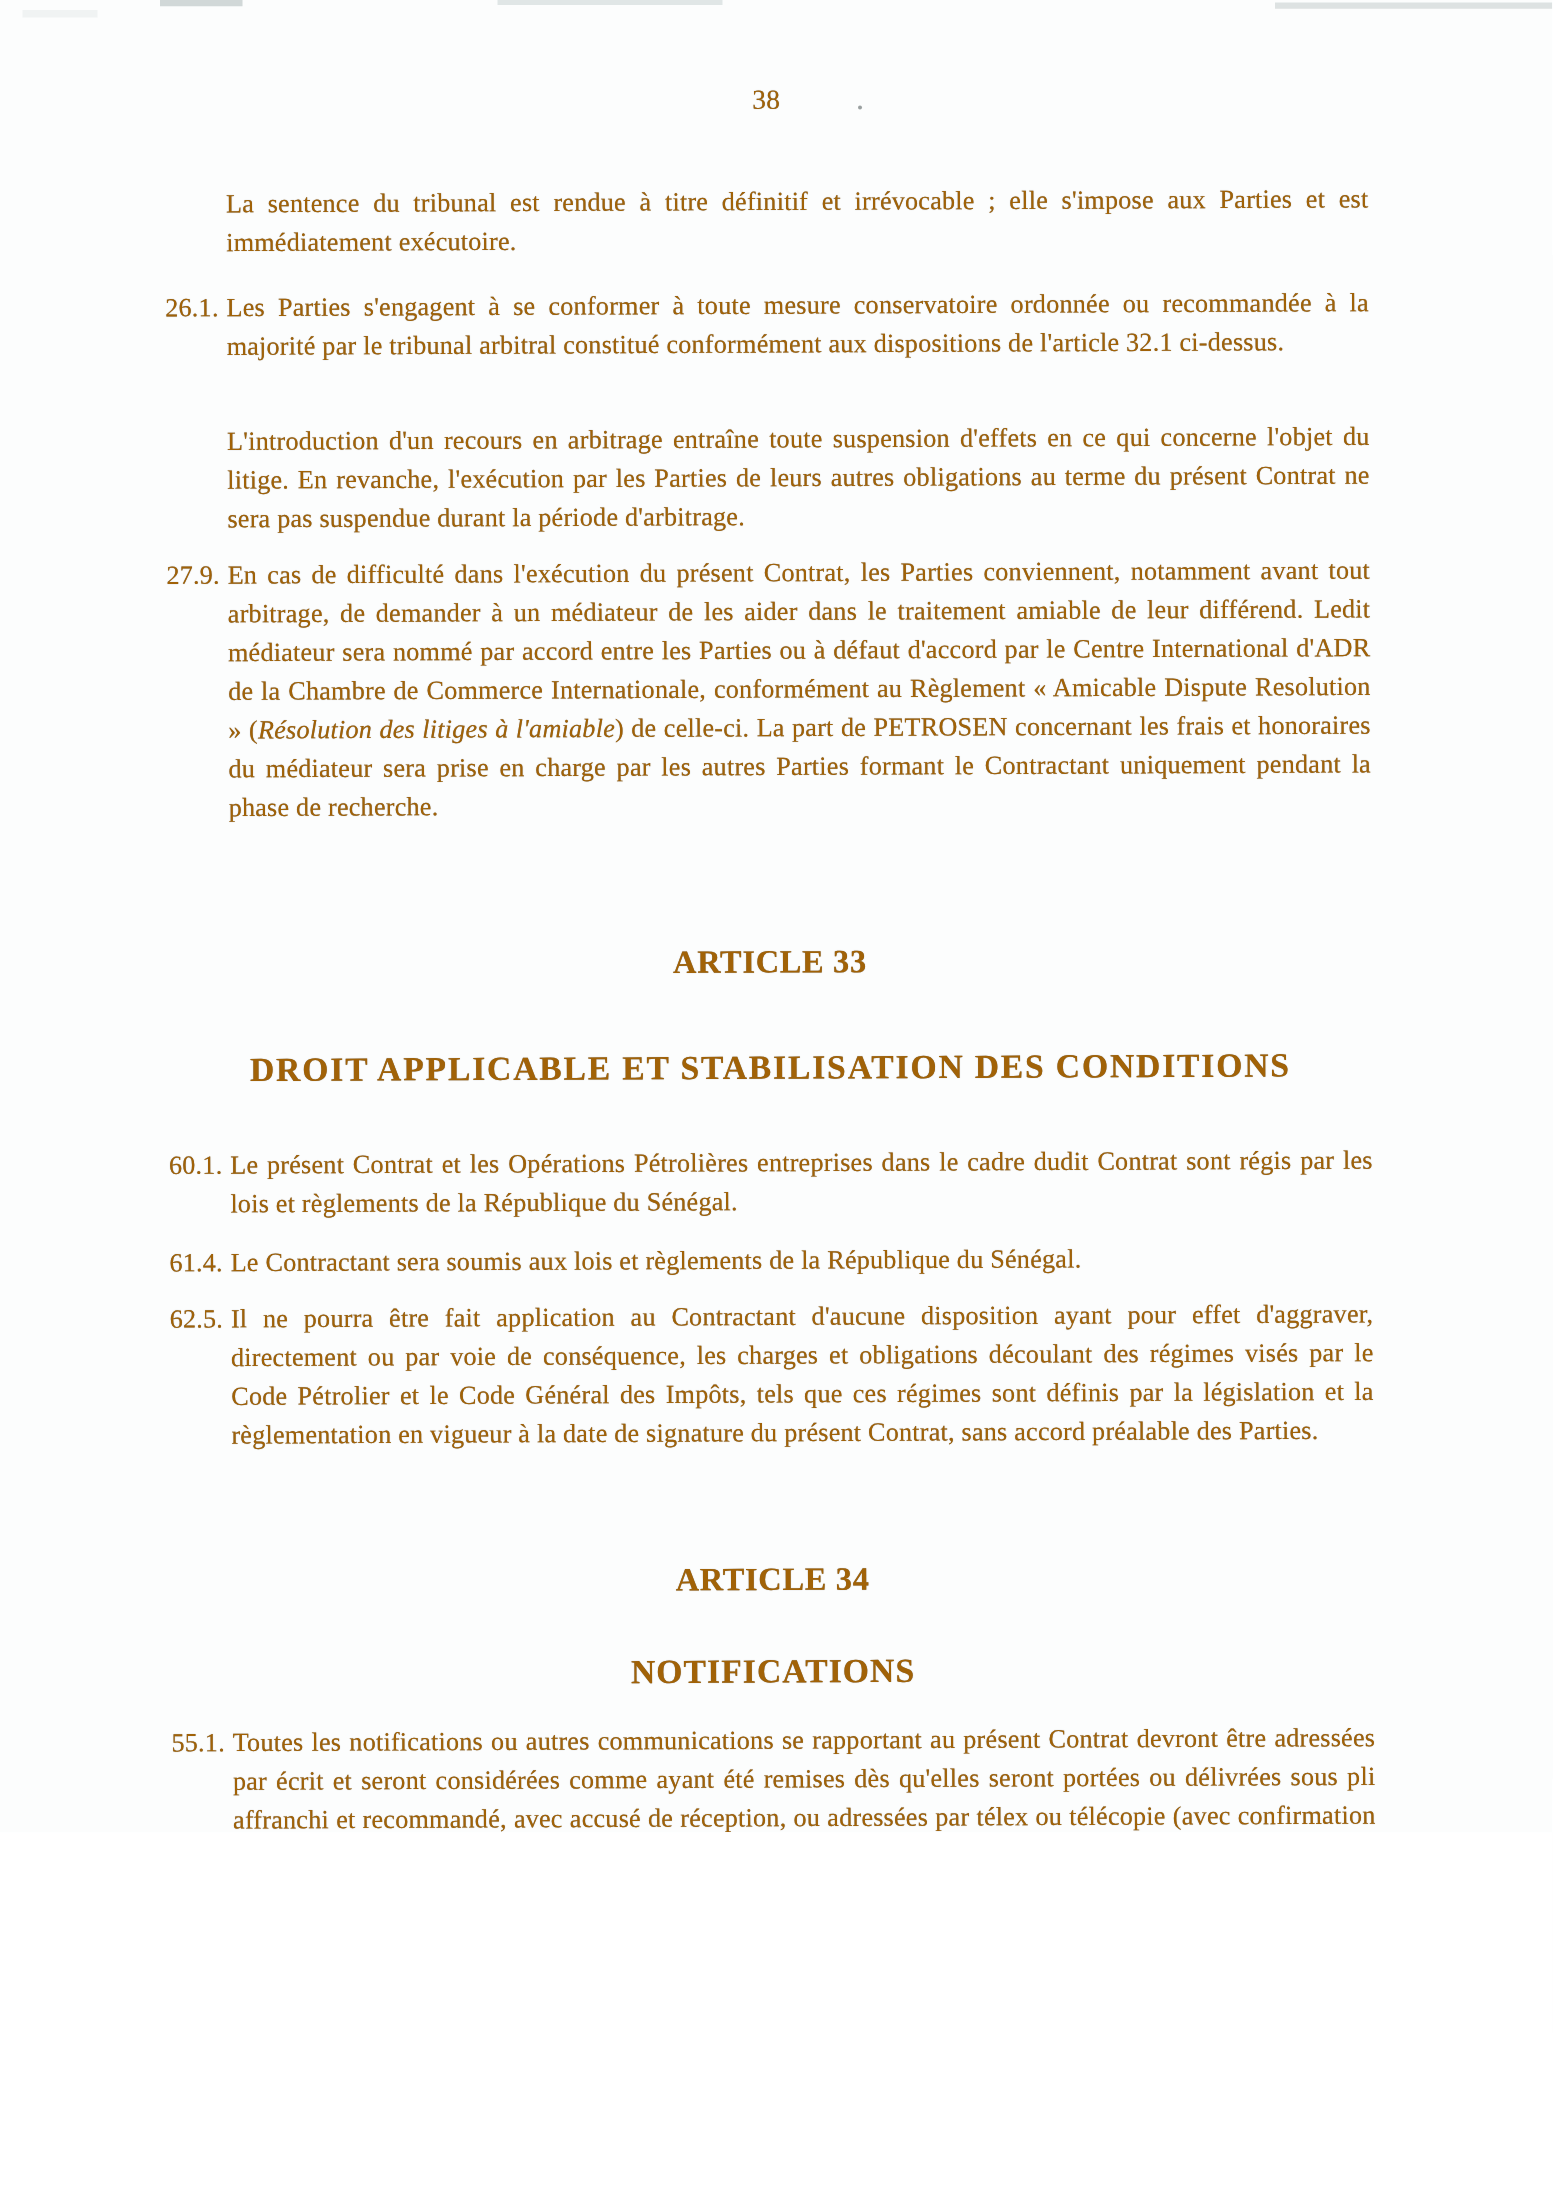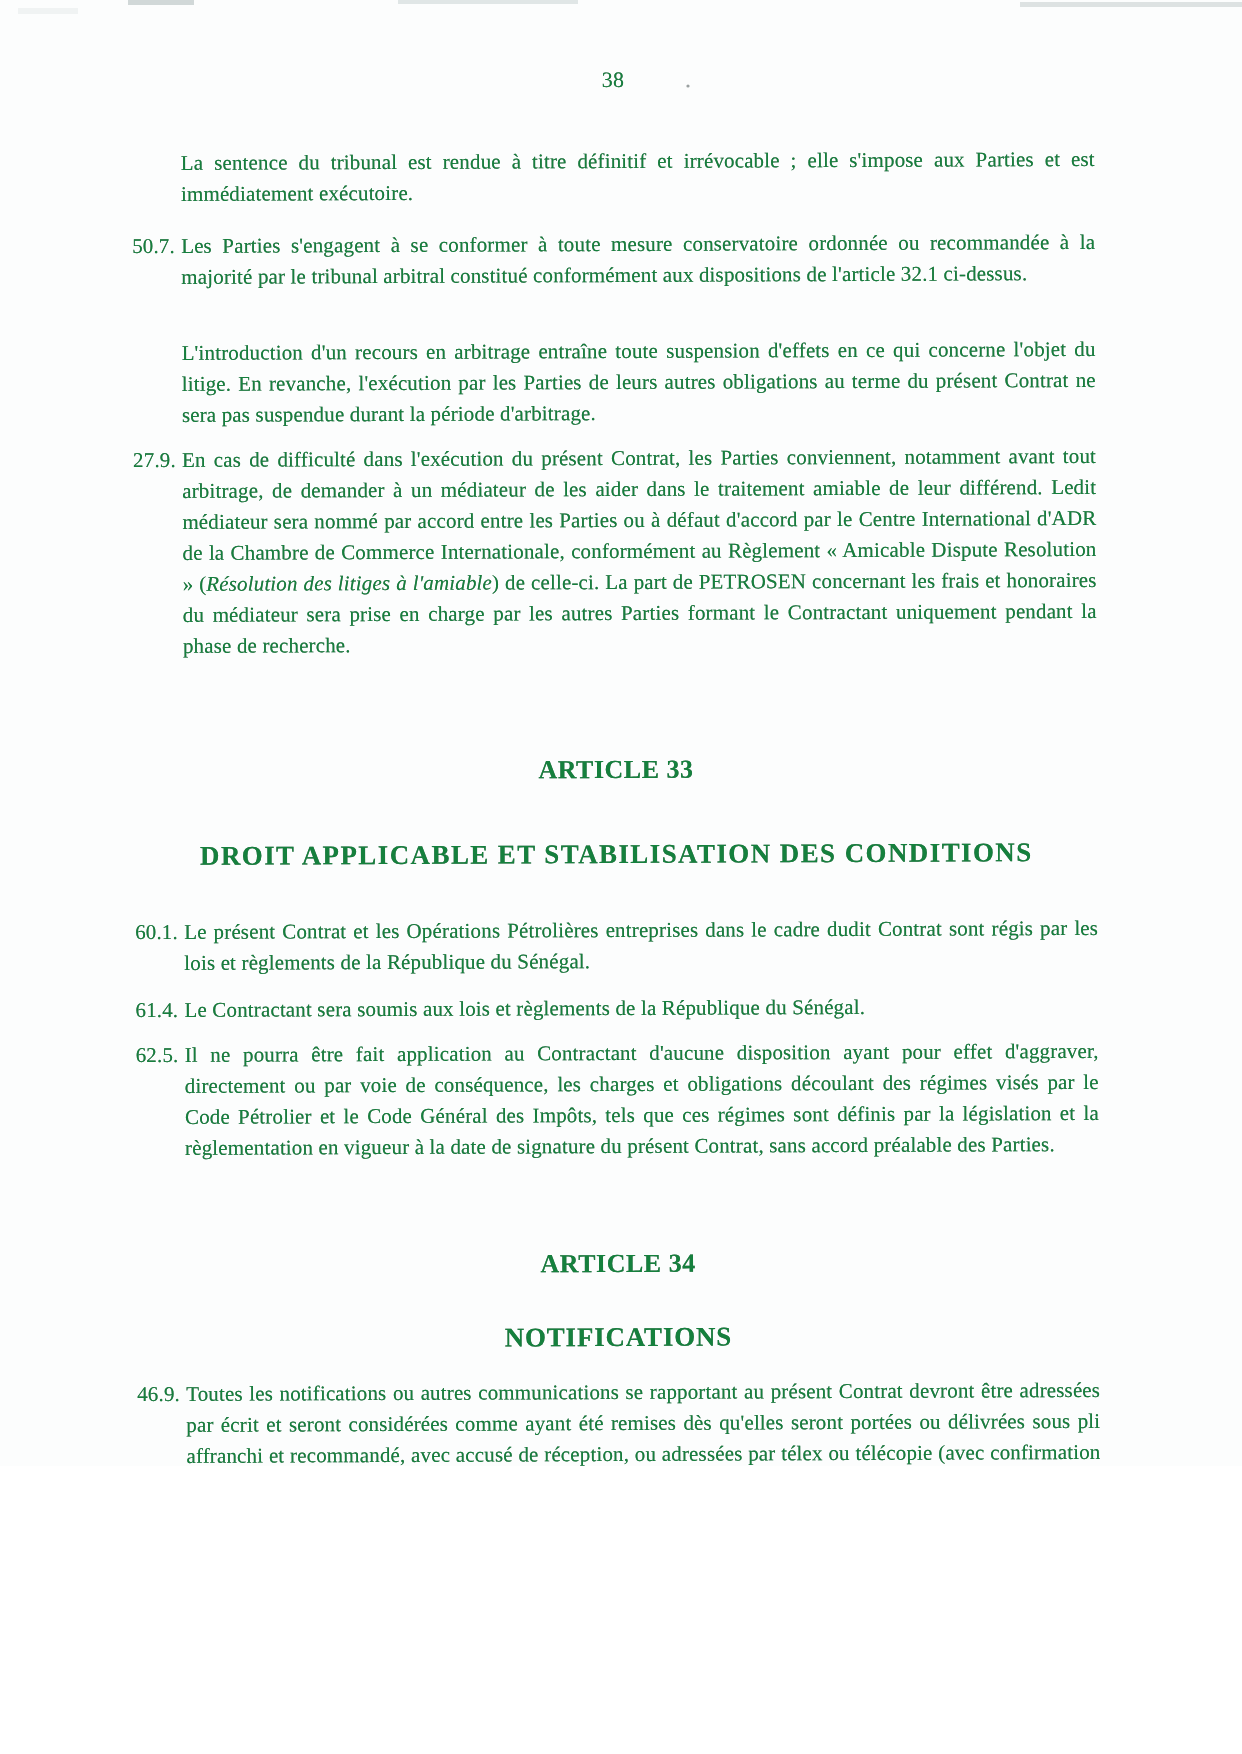--- a/index.html
+++ b/index.html
@@ -3,21 +3,21 @@
 <meta charset="utf-8">
 <style>
   html, body { margin: 0; padding: 0; background: #ffffff; }
   .page {
     position: relative;
     width: 1242px;
     height: 1466px;
     background: #fcfdfd;
     overflow: hidden;
     font-family: "Liberation Serif", serif;
-    color: #15803d;
+    color: #a16207;
   }
   .doc {
     position: absolute;
     inset: 0;
     transform: rotate(-0.25deg);
     transform-origin: 620px 900px;
   }
   .blk { position: absolute; font-size: 21px; line-height: 31px; }
   .blk p { margin: 0; }
   .scan-text { text-shadow: 0 0 0.6px rgba(25,25,30,0.55); letter-spacing: 0.15px; }
@@ -47,21 +47,21 @@
 <div class="page">
   <div class="doc">
 
     <div class="blk pagenum scan-text">38</div>
 
     <div class="blk para scan-text" style="top:146px;">
       <p>La sentence du tribunal est rendue à titre définitif et irrévocable ; elle s'impose aux Parties et est immédiatement exécutoire.</p>
     </div>
 
     <div class="blk clause scan-text" style="top:229px;">
-      <span class="num">50.7.</span>
+      <span class="num">26.1.</span>
       <p class="body">Les Parties s'engagent à se conformer à toute mesure conservatoire ordonnée ou recommandée à la majorité par le tribunal arbitral constitué conformément aux dispositions de l'article 32.1 ci-dessus.</p>
     </div>
 
     <div class="blk para scan-text" style="top:336px;">
       <p>L'introduction d'un recours en arbitrage entraîne toute suspension d'effets en ce qui concerne l'objet du litige. En revanche, l'exécution par les Parties de leurs autres obligations au terme du présent Contrat ne sera pas suspendue durant la période d'arbitrage.</p>
     </div>
 
     <div class="blk clause scan-text" style="top:443px;">
       <span class="num">27.9.</span>
       <p class="body"><span>En cas de difficulté dans l'exécution du présent Contrat, les Parties conviennent, notamment avant tout arbitrage, de demander à un médiateur de les aider dans le traitement amiable de leur différend. Ledit médiateur sera nommé par accord entre les Parties ou à défaut d'accord par le Centre International d'ADR de la Chambre de Commerce Internationale, conformément au Règlement « Amicable Dispute Resolution » (</span><span class="em">Résolution des litiges à l'amiable</span><span>) de celle-ci. La part de PETROSEN concernant les frais et honoraires du médiateur sera prise en charge par les autres Parties formant le Contractant uniquement pendant la phase de recherche.</span></p>
@@ -84,21 +84,21 @@
     <div class="blk clause scan-text" style="top:1038px;">
       <span class="num">62.5.</span>
       <p class="body">Il ne pourra être fait application au Contractant d'aucune disposition ayant pour effet d'aggraver, directement ou par voie de conséquence, les charges et obligations découlant des régimes visés par le Code Pétrolier et le Code Général des Impôts, tels que ces régimes sont définis par la législation et la règlementation en vigueur à la date de signature du présent Contrat, sans accord préalable des Parties.</p>
     </div>
 
     <div class="blk article-label scan-text" style="top:1247px;">ARTICLE 34</div>
 
     <div class="blk article-title scan-text" style="top:1319px; letter-spacing:0.8px;">NOTIFICATIONS</div>
 
     <div class="blk clause scan-text" style="top:1377px;">
-      <span class="num">46.9.</span>
+      <span class="num">55.1.</span>
       <p class="body">Toutes les notifications ou autres communications se rapportant au présent Contrat devront être adressées par écrit et seront considérées comme ayant été remises dès qu'elles seront portées ou délivrées sous pli affranchi et recommandé, avec accusé de réception, ou adressées par télex ou télécopie (avec confirmation de réception) à l'élection de domicile indiquée ci-dessous :</p>
     </div>
 
     <div class="sig" style="left:994px; top:1526px;">
       <svg width="64" height="68" viewBox="0 0 64 68">
         <g fill="none" stroke-width="2.6" stroke-linecap="round" stroke="#3b4fa0">
           <path d="M16,28 C10,14 3,20 7,31 C11,41 20,38 19,22 C18,36 16,52 14,62"></path>
           <path d="M27,6 C26,22 24,44 22,60"></path>
           <path d="M35,10 C33,26 31,46 30,58"></path>
           <path d="M4,34 C20,25 38,22 49,25 C56,27 58,30 54,33 C48,38 36,40 28,37 C36,42 48,43 57,36"></path>

